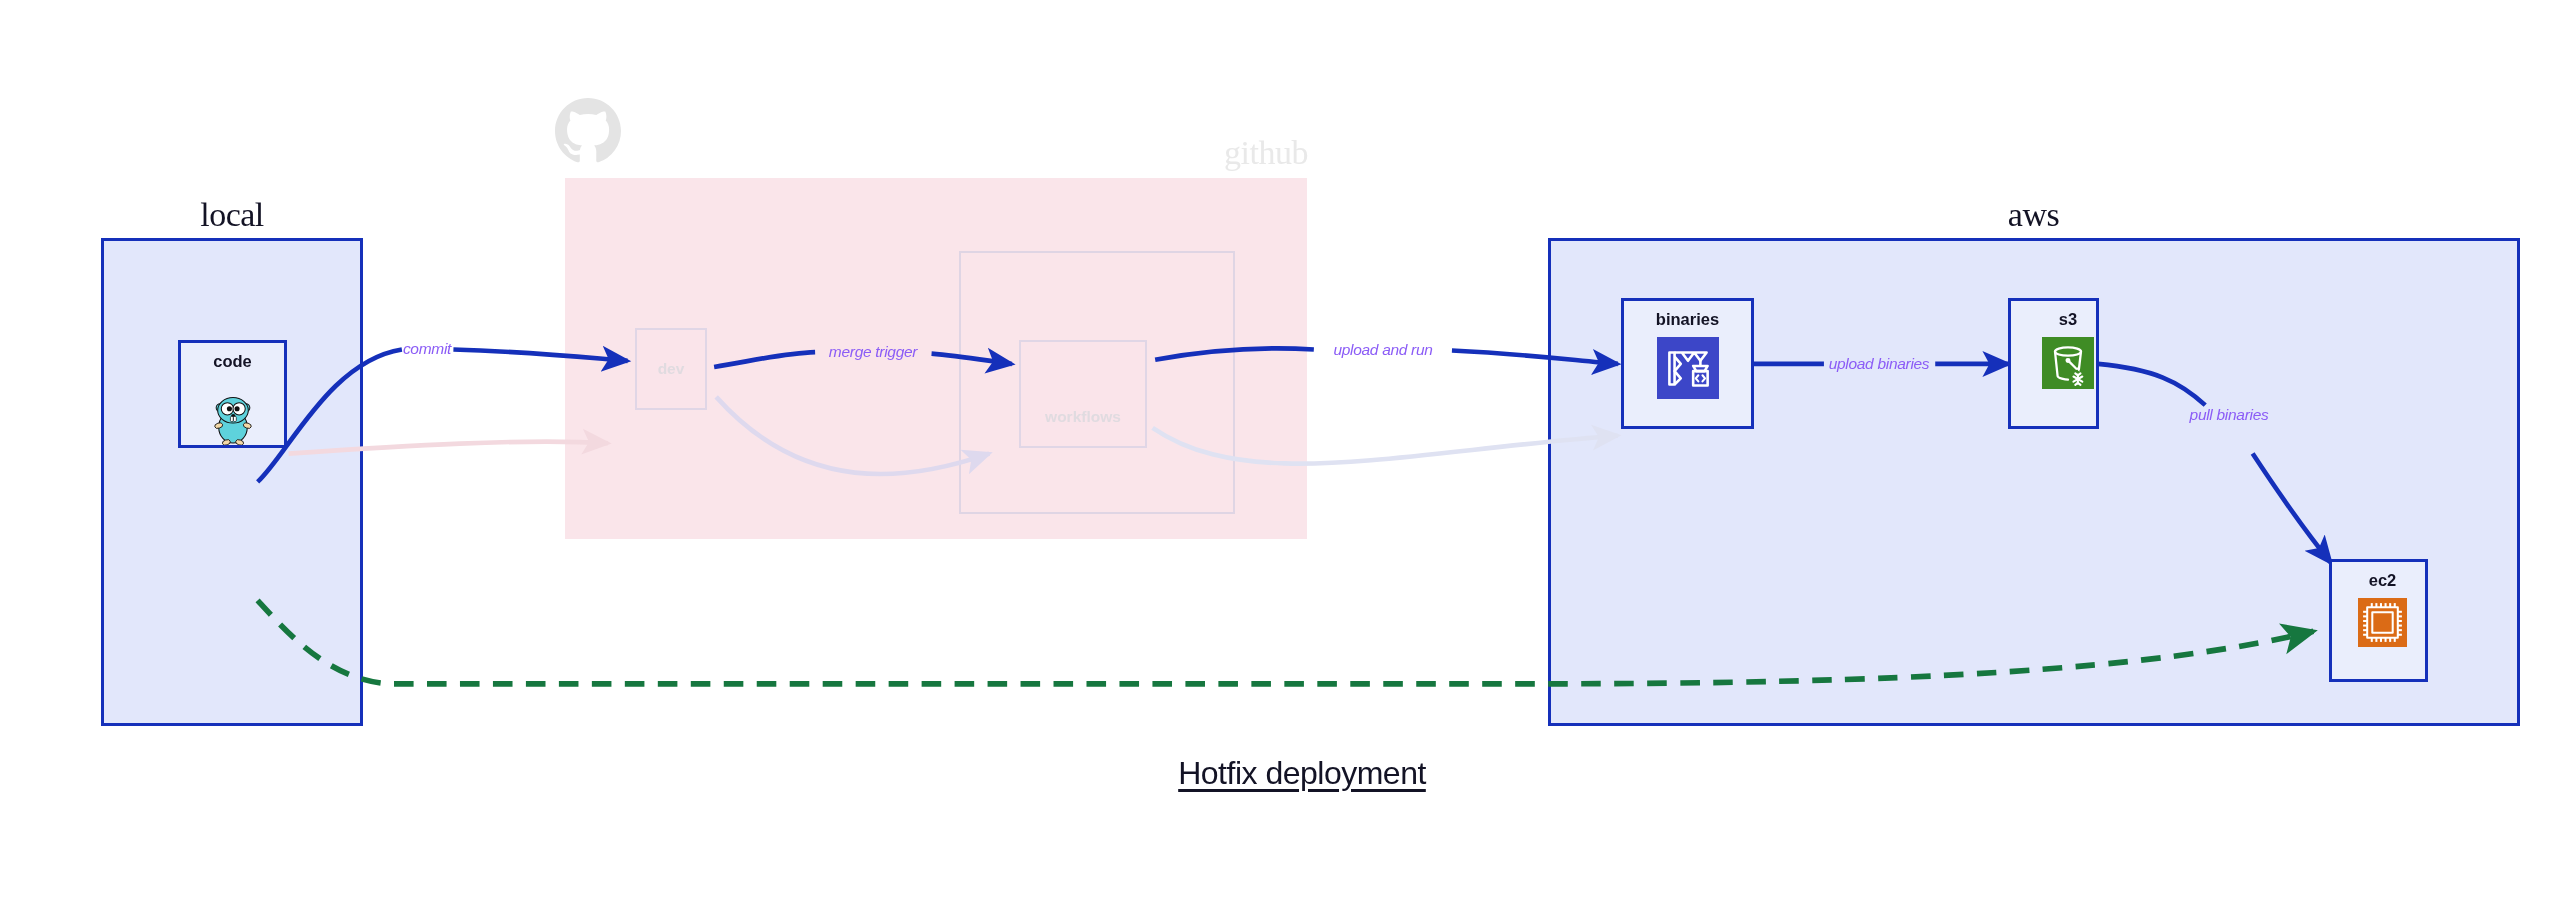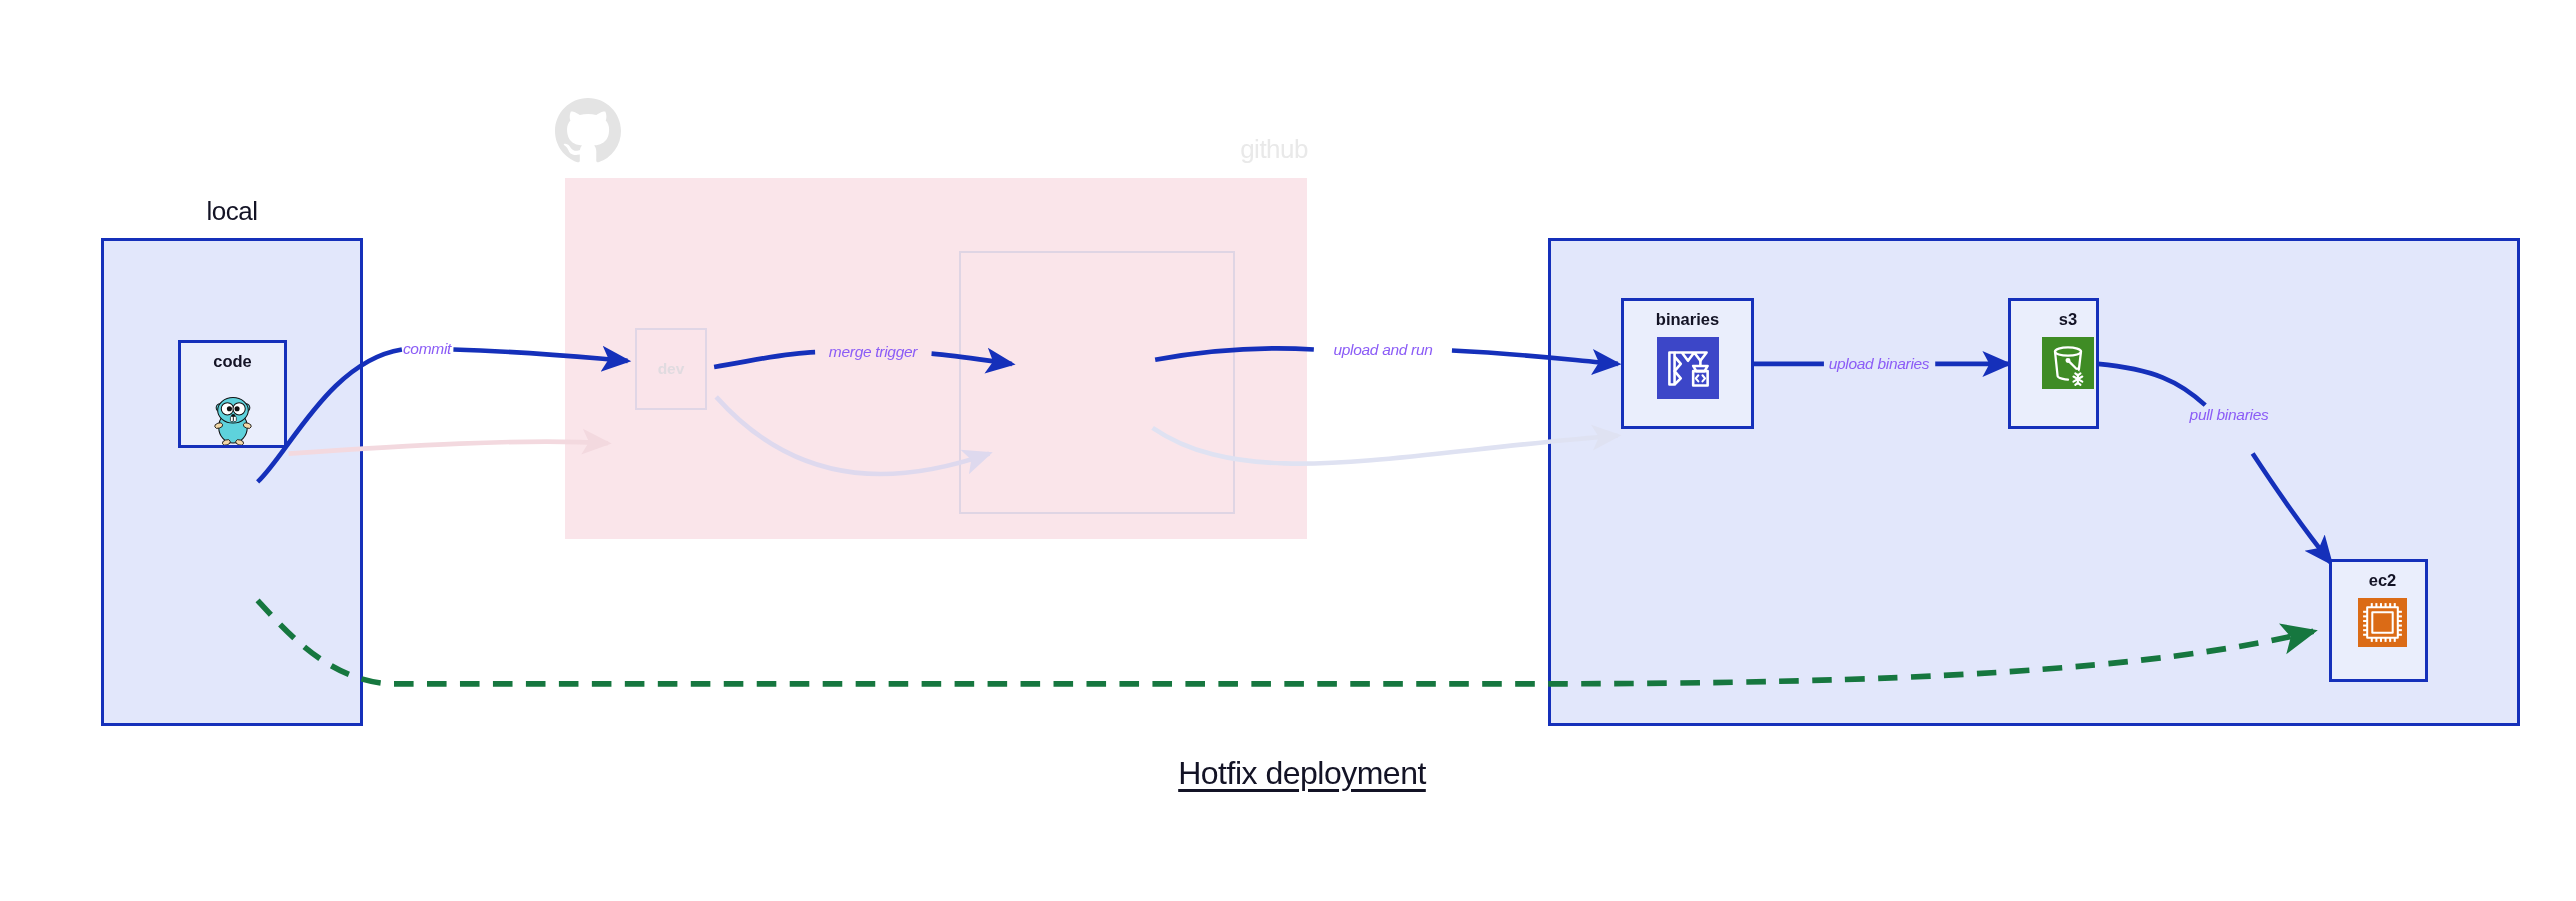--- a/index.html
+++ b/index.html
@@ -2,22 +2,22 @@
 <html style="font-size:8.2px"><head>
 <meta charset="utf-8">
 <style>
   html,body{margin:0;padding:0;background:#ffffff;}
   body{font-family:"Liberation Sans",sans-serif;}
   #stage{position:relative;width:2604px;height:902px;background:#ffffff;overflow:hidden;}
   .svg-layer{position:absolute;left:0;top:0;width:2604px;height:902px;}
 
   .group-label{
     position:absolute;
-    font-family:Liberation Sans, sans-serif;
-    font-size:26px;
+    font-family:Liberation Serif, serif;
+    font-size:34px;
     color:#131325;
     white-space:nowrap;
     text-align:center;
     letter-spacing:-0.5px;
   }
   .group-label.faint{color:#e9e9e9;}
 
   .container-box{position:absolute;box-sizing:border-box;}
   .container-local,.container-aws{
     background:#e2e7fb;
@@ -95,20 +95,21 @@
       1.08.58 1.23.82.72 1.21 1.87.87 2.33.66.07-.52.28-.87.51-1.07-1.78-.2-3.64-.89-3.64-3.95
       0-.87.31-1.59.82-2.15-.08-.2-.36-1.02.08-2.12 0 0 .67-.21 2.2.82.64-.18 1.32-.27 2-.27.68 0
       1.36.09 2 .27 1.53-1.04 2.2-.82 2.2-.82.44 1.1.16 1.92.08 2.12.51.56.82 1.27.82 2.15 0 3.07-1.87
       3.75-3.65 3.95.29.25.54.73.54 1.48 0 1.07-.01 1.93-.01 2.2 0 .21.15.46.55.38A8.012 8.012 0 0 0 16 8c0-4.42-3.58-8-8-8z"></path>
   </svg>
 
   <div class="group-label" style="left:101px;top:196px;width:262px;">local</div>
 
   <div class="group-label faint" style="left:1153px;top:134px;width:155px;text-align:right;">github</div>
 
+  <div class="group-label" style="left:1857px;top:196px;width:353px;">aws</div>
 
   <svg class="svg-layer" viewBox="0 0 5054 1750">
     <defs>
       <marker id="arrow-blue" markerWidth="7" markerHeight="7" refX="5.6" refY="3.1" orient="auto" markerUnits="strokeWidth">
         <path d="M0,0.3 L6.4,3.1 L0,5.9 L1.5,3.1 Z" fill="#1530ba"></path>
       </marker>
       <marker id="arrow-green" markerWidth="7" markerHeight="7" refX="5.6" refY="3.1" orient="auto" markerUnits="strokeWidth">
         <path d="M0,0.3 L6.4,3.1 L0,5.9 L1.5,3.1 Z" fill="#16773f"></path>
       </marker>
       <marker id="arrow-faint-pink" markerWidth="7" markerHeight="7" refX="5.6" refY="3.1" orient="auto" markerUnits="strokeWidth">
@@ -166,20 +167,23 @@
         <rect x="38" y="42" width="5.5" height="10" rx="2" fill="#fff" stroke="#111" stroke-width="1.4"></rect>
         <rect x="44" y="42" width="5.5" height="10" rx="2" fill="#fff" stroke="#111" stroke-width="1.4"></rect>
       </svg>
     </div>
   </div>
 
   <div class="node node-faint" style="left:635px;top:328px;width:72px;height:82px;">
     <div class="node-title faint">dev</div>
   </div>
 
+  <div class="node node-faint" style="left:1019px;top:340px;width:128px;height:108px;">
+    <div class="node-title faint" style="margin-top:46px;">workflows</div>
+  </div>
 
   <div class="node node-solid" style="left:1621px;top:298px;width:133px;height:131px;">
     <div class="node-title">binaries</div>
     <div class="node-icon">
       <svg width="62" height="62" viewBox="0 0 120 120" aria-hidden="true">
         <rect x="0" y="0" width="120" height="120" fill="#3c46c8"></rect>
         <g fill="none" stroke="#ffffff" stroke-width="5" stroke-linejoin="round">
           <rect x="24" y="30" width="10" height="62"></rect>
           <path d="M34 30 L96 30 L84 46 L72 30 L60 46 L48 30"></path>
           <path d="M34 38 L46 52 L34 66 L46 80 L34 92"></path>

